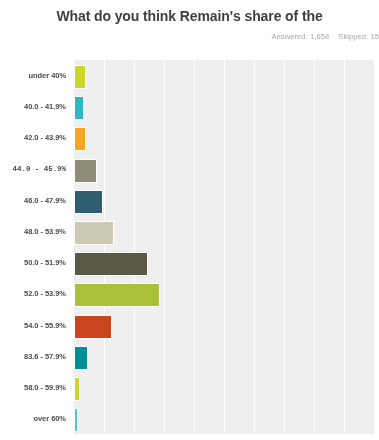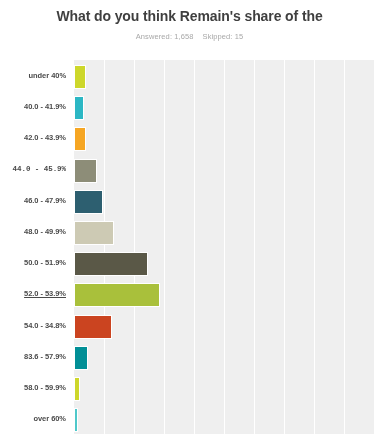--- a/index.html
+++ b/index.html
@@ -26,21 +26,21 @@
     text-align: center;
     font-size: 14px;
     font-weight: bold;
     color: #3f3f3f;
     line-height: 17px;
     padding: 8px 34px 0 34px;
     letter-spacing: -0.1px;
     box-sizing: border-box;
   }
   .chart-subtitle {
-    text-align: center;
+    text-align: right;
     font-size: 7.5px;
     color: #a8a8a8;
     margin-top: 7px;
     letter-spacing: 0.1px;
   }
   .chart-subtitle .sub-gap {
     display: inline-block;
     width: 9px;
   }
   .plot-outer {
@@ -106,24 +106,24 @@
   </div>
 
   <div class="plot-outer">
 
     <div class="axis-labels">
         <div class="axis-label" style="top: 12px;">under 40%</div>
         <div class="axis-label" style="top: 43.2px;">40.0 - 41.9%</div>
         <div class="axis-label" style="top: 74.4px;">42.0 - 43.9%</div>
         <div class="axis-label" style="top: 105.6px; font-family: Liberation Mono, monospace;">44.0 - 45.9%</div>
         <div class="axis-label" style="top: 136.8px;">46.0 - 47.9%</div>
-        <div class="axis-label" style="top: 168px;">48.0 - 49.9%</div>
+        <div class="axis-label" style="top: 168px;">48.0 - 53.9%</div>
         <div class="axis-label" style="top: 199.2px;">50.0 - 51.9%</div>
-        <div class="axis-label" style="top: 230.4px; text-decoration: underline;">52.0 - 53.9%</div>
-        <div class="axis-label" style="top: 261.6px;">54.0 - 34.8%</div>
+        <div class="axis-label" style="top: 230.4px;">52.0 - 53.9%</div>
+        <div class="axis-label" style="top: 261.6px;">54.0 - 55.9%</div>
         <div class="axis-label" style="top: 292.8px;">83.6 - 57.9%</div>
         <div class="axis-label" style="top: 324px;">58.0 - 59.9%</div>
         <div class="axis-label" style="top: 355.2px;">over 60%</div>
       </div>
 
     <div class="plot-area">
       <div>
           <div class="gridline" style="left: 30px;"></div>
           <div class="gridline" style="left: 60px;"></div>
           <div class="gridline" style="left: 90px;"></div>

